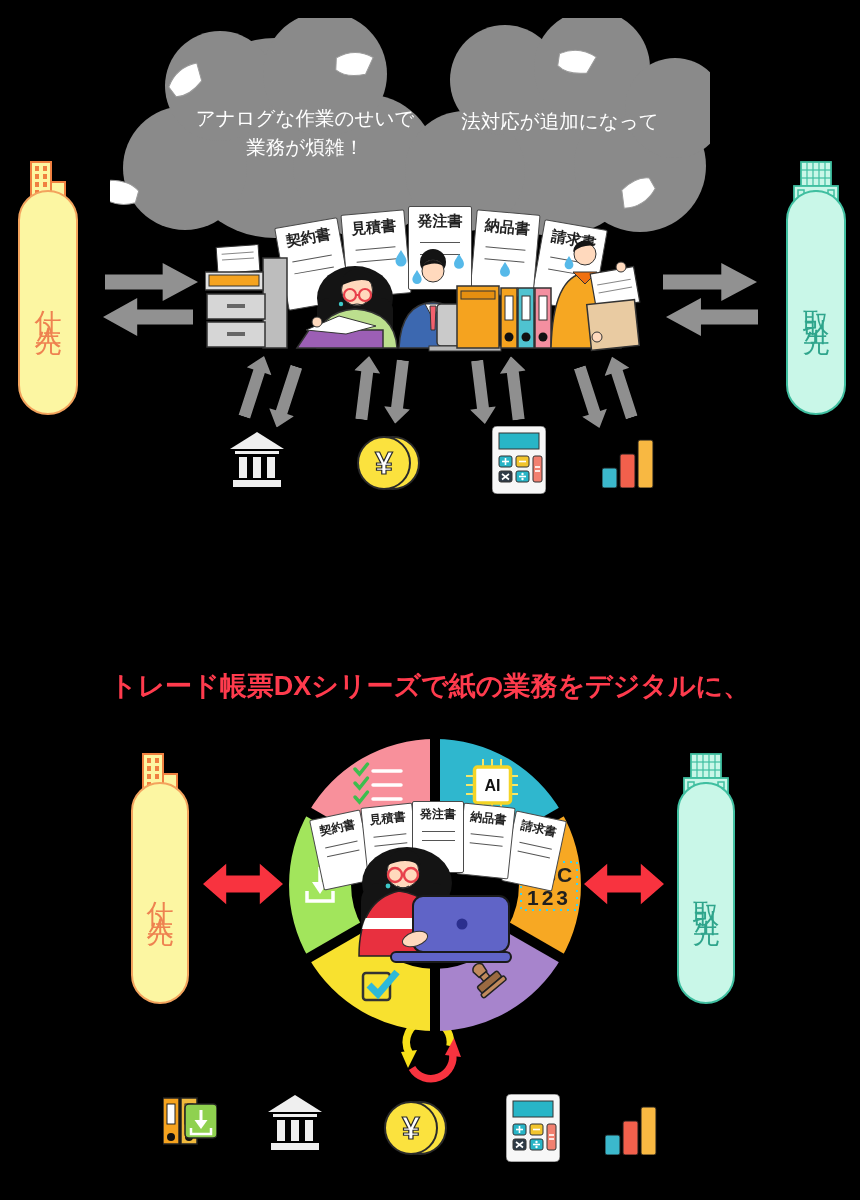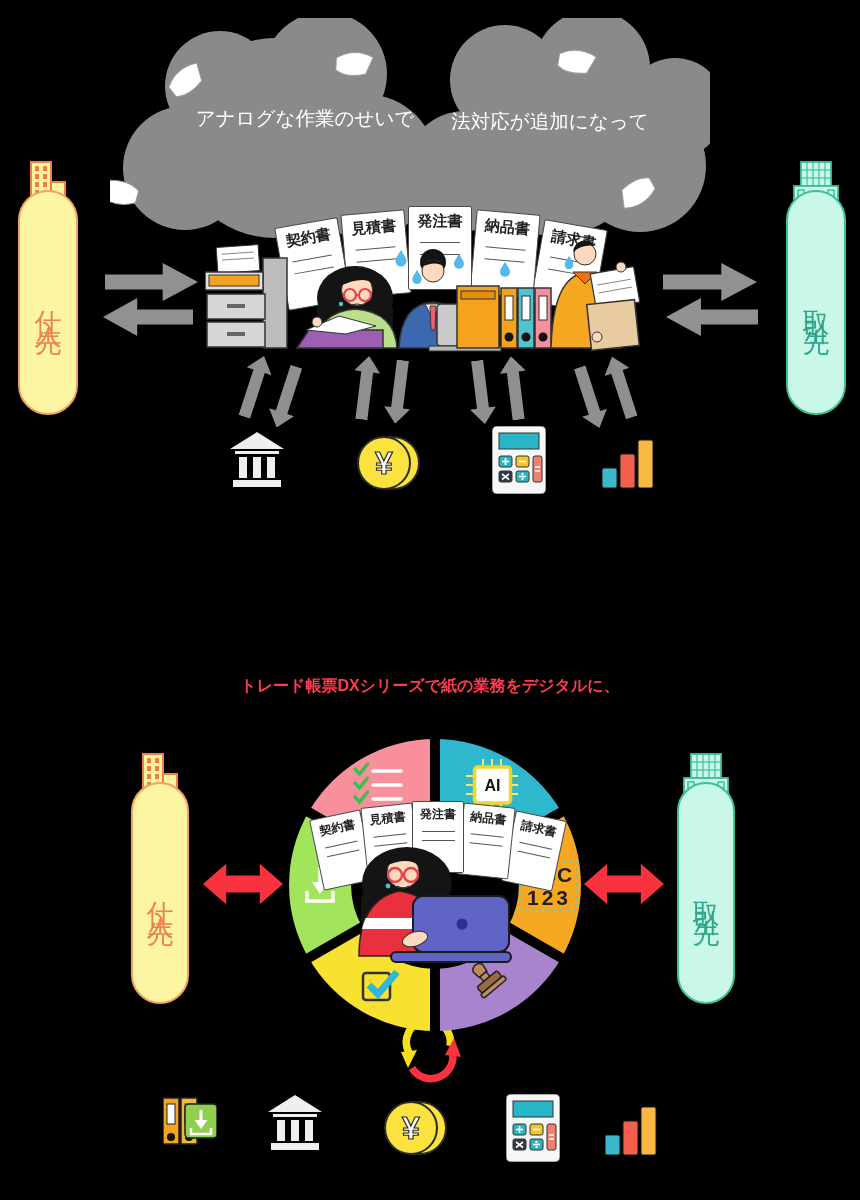--- a/index.html
+++ b/index.html
@@ -4,21 +4,21 @@
 <style>
   html,body{margin:0;padding:0;background:#000;}
   #canvas{position:relative;width:860px;height:1200px;background:#000;overflow:hidden;
           font-family:"Liberation Sans",sans-serif;}
   .abs{position:absolute;}
   svg{display:block;}
   
   .cloud-text{position:absolute;color:#fff;font-weight:normal;font-size:19.5px;line-height:29px;text-align:center;z-index:3;}
   
   .heading{position:absolute;top:671px;left:0;width:860px;text-align:center;color:#ff3b4d;
-           font-weight:bold;font-size:16px;line-height:30px;z-index:3;}
+           font-weight:bold;font-size:27px;line-height:30px;z-index:3;}
   
   .pill{position:absolute;z-index:4;}
   .pill .pbody{position:absolute;left:0;right:0;top:30px;bottom:0;border-radius:32px;border:2.5px solid;
                display:flex;align-items:center;justify-content:center;}
   .pill .bldg{position:absolute;top:0;left:50%;transform:translateX(-50%);}
   .pill .vtext{writing-mode:vertical-rl;text-orientation:upright;font-size:27px;letter-spacing:9px;font-weight:500;}
   .pill.sup .pbody{background:#fcf6a2;border-color:#f3a35d;}
   .pill.sup .vtext{color:#ee8251;}
   .pill.par .pbody{background:#c9f7e8;border-color:#3fbfa0;}
   .pill.par .vtext{color:#2fa58c;}
@@ -67,22 +67,23 @@
       <path transform="translate(55,62) rotate(-28)" d="M0 8 Q16 -6 36 0 L32 18 Q14 26 2 20 Z"></path>
       <path transform="translate(228,32) rotate(12)" d="M0 8 Q16 -6 36 0 L32 18 Q14 26 2 20 Z"></path>
       <path transform="translate(452,28) rotate(18)" d="M0 8 Q16 -6 36 0 L32 18 Q14 26 2 20 Z"></path>
       <path transform="translate(548,178) rotate(160)" d="M0 8 Q16 -6 36 0 L32 18 Q14 26 2 20 Z"></path>
       <path transform="translate(22,192) rotate(-155)" d="M0 8 Q16 -6 36 0 L32 18 Q14 26 2 20 Z"></path>
     </g>
   </svg>
 
   <div class="cloud-text" style="left:140px;top:104px;width:330px">
     <div>アナログな作業のせいで</div>
-  </div>
-  <div class="cloud-text" style="left:410px;top:107px;width:280px">
+    <div>業務が煩雑！</div>
+  </div>
+  <div class="cloud-text" style="left:420px;top:107px;width:280px">
     <div>法対応が追加になって</div>
   </div>
 
   <div class="fan" style="left:280px;top:202px;width:325px;height:100px">
     <div class="doc z1" style="left:1px;top:20px;transform:rotate(-10deg)">
       <div class="t">契約書</div>
         <div class="ln"></div>
         <div class="ln"></div>
       </div>
     <div class="doc z2" style="left:64px;top:10px;transform:rotate(-5deg)">

